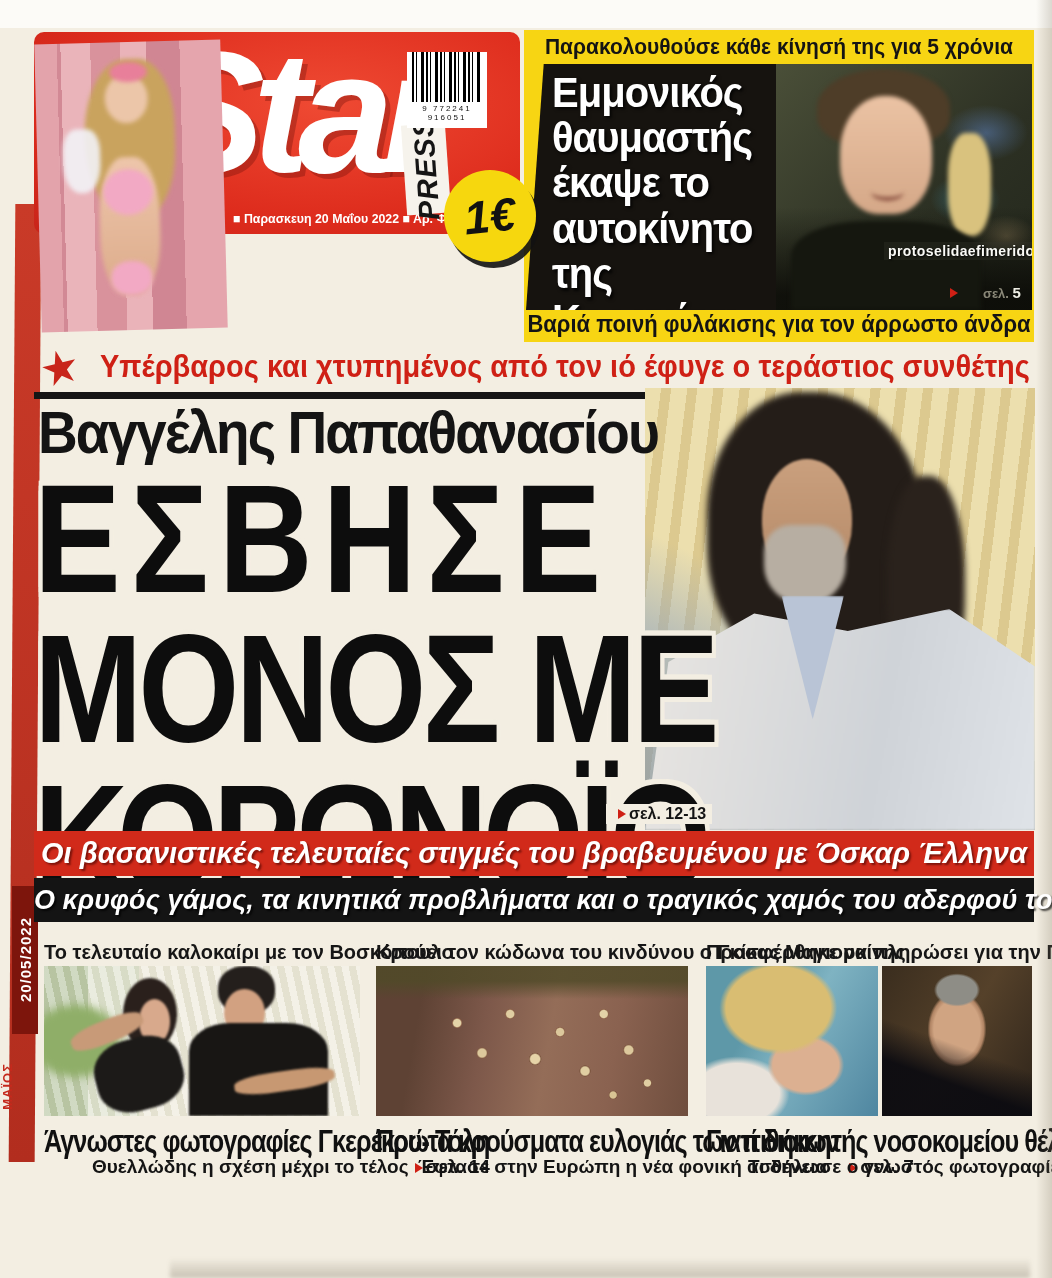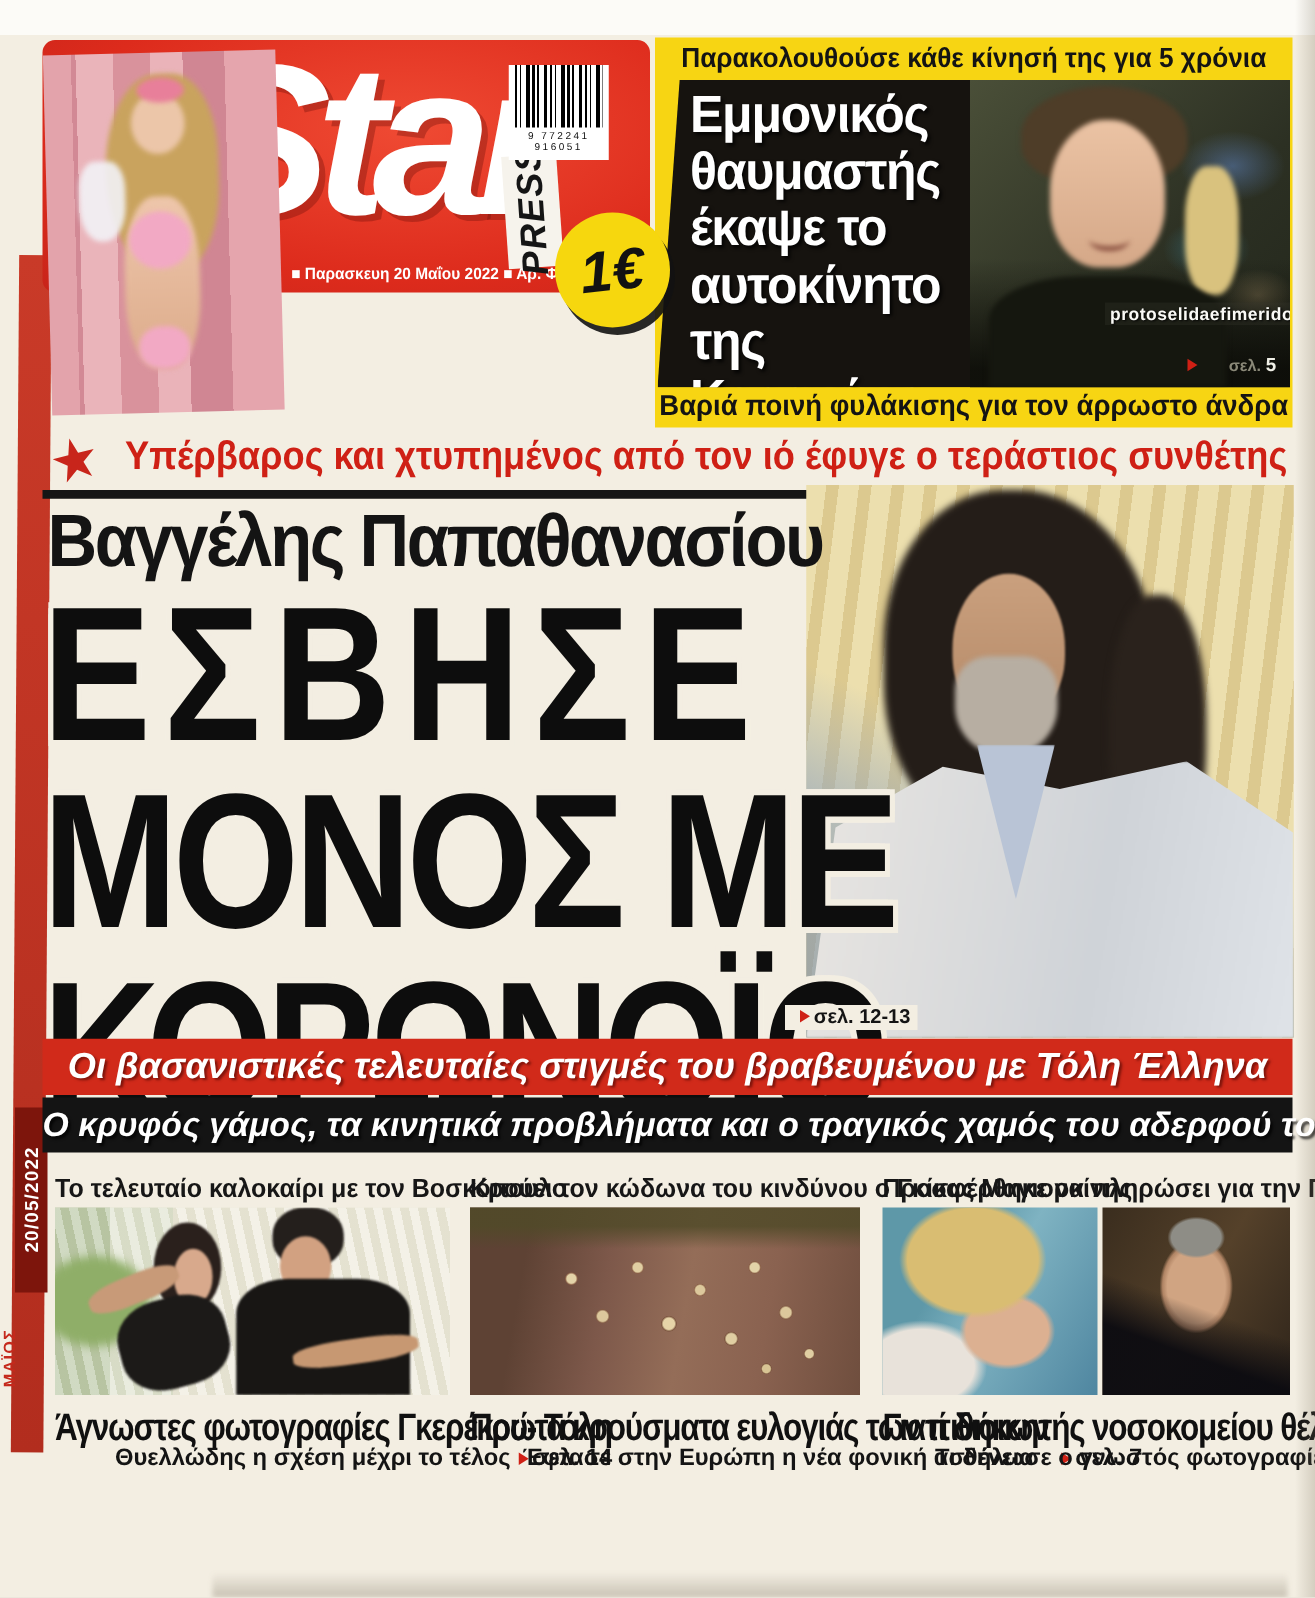--- a/index.html
+++ b/index.html
@@ -106,21 +106,21 @@
 
   .byline{left:38px;top:398px;font-size:55px;font-weight:bold;letter-spacing:-2px;color:#141414;
           transform:scaleY(1.08);transform-origin:0 0;white-space:nowrap;z-index:3;}
   .huge{left:34px;font-weight:bold;font-size:130px;line-height:1;color:#0d0d0d;z-index:3;
         transform:scale(1,1.18);transform-origin:0 0;white-space:nowrap;
         text-shadow:-4px 0 0 #f3eee2,4px 0 0 #f3eee2,0 -4px 0 #f3eee2,0 4px 0 #f3eee2,
                     -4px -4px 0 #f3eee2,4px 4px 0 #f3eee2,4px -4px 0 #f3eee2,-4px 4px 0 #f3eee2;}
   .huge1{top:462px;letter-spacing:10px;}
   .huge2{top:612px;letter-spacing:-4px;}
   .huge3{top:762px;letter-spacing:-5px;}
-  .main-pageref{left:628px;top:804px;font-size:16px;font-weight:bold;color:#141414;z-index:4;
+  .main-pageref{left:606px;top:804px;font-size:16px;font-weight:bold;color:#141414;z-index:4;
                 background:#f3eee2;padding:1px 6px;}
   .deck-red{left:34px;top:831px;width:1000px;height:45px;background:#d12a1a;z-index:4;
             color:#fff;font-weight:bold;font-style:italic;font-size:29px;line-height:45px;text-align:center;
             text-shadow:2px 2px 2px rgba(70,5,0,.6);white-space:nowrap;}
   .deck-black{left:34px;top:878px;width:1000px;height:44px;background:#141414;z-index:4;
             color:#fff;font-weight:bold;font-style:italic;font-size:27px;line-height:44px;text-align:center;
             text-shadow:2px 2px 2px rgba(0,0,0,.7);white-space:nowrap;}
 
   
   .bs-kicker{font-size:20px;font-weight:bold;color:#161616;transform:scaleY(1.05);transform-origin:0 0;white-space:nowrap;}
@@ -249,21 +249,21 @@
     <div class="pv-suit"></div>
     <div class="pv-shirt"></div>
   </div>
   <div class="abs byline">Βαγγέλης Παπαθανασίου</div>
   <div class="abs huge huge1">ΕΣΒΗΣΕ</div>
   <div class="abs huge huge2">ΜΟΝΟΣ ΜΕ</div>
   <div class="abs huge huge3">ΚΟΡΩΝΟΪΟ</div>
   <div class="abs main-pageref">
     <span class="arrow"></span><span>σελ. 12-13</span>
   </div>
-  <div class="abs deck-red">Οι βασανιστικές τελευταίες στιγμές του βραβευμένου με Τόλη Έλληνα</div>
+  <div class="abs deck-red">Οι βασανιστικές τελευταίες στιγμές του βραβευμένου με Όσκαρ Έλληνα</div>
   <div class="abs deck-black">Ο κρυφός γάμος, τα κινητικά προβλήματα και ο τραγικός χαμός του αδερφού του</div>
 
   <div class="abs bs-kicker" style="left:44px;top:940px;">Το τελευταίο καλοκαίρι με τον Βοσκόπουλο</div>
   <div class="abs ph-couple photo">
     <div class="hp-ham"></div>
     <div class="hp-grass"></div>
     <div class="w-hair"></div>
     <div class="w-face"></div>
     <div class="w-arm"></div>
     <div class="w-body"></div>

